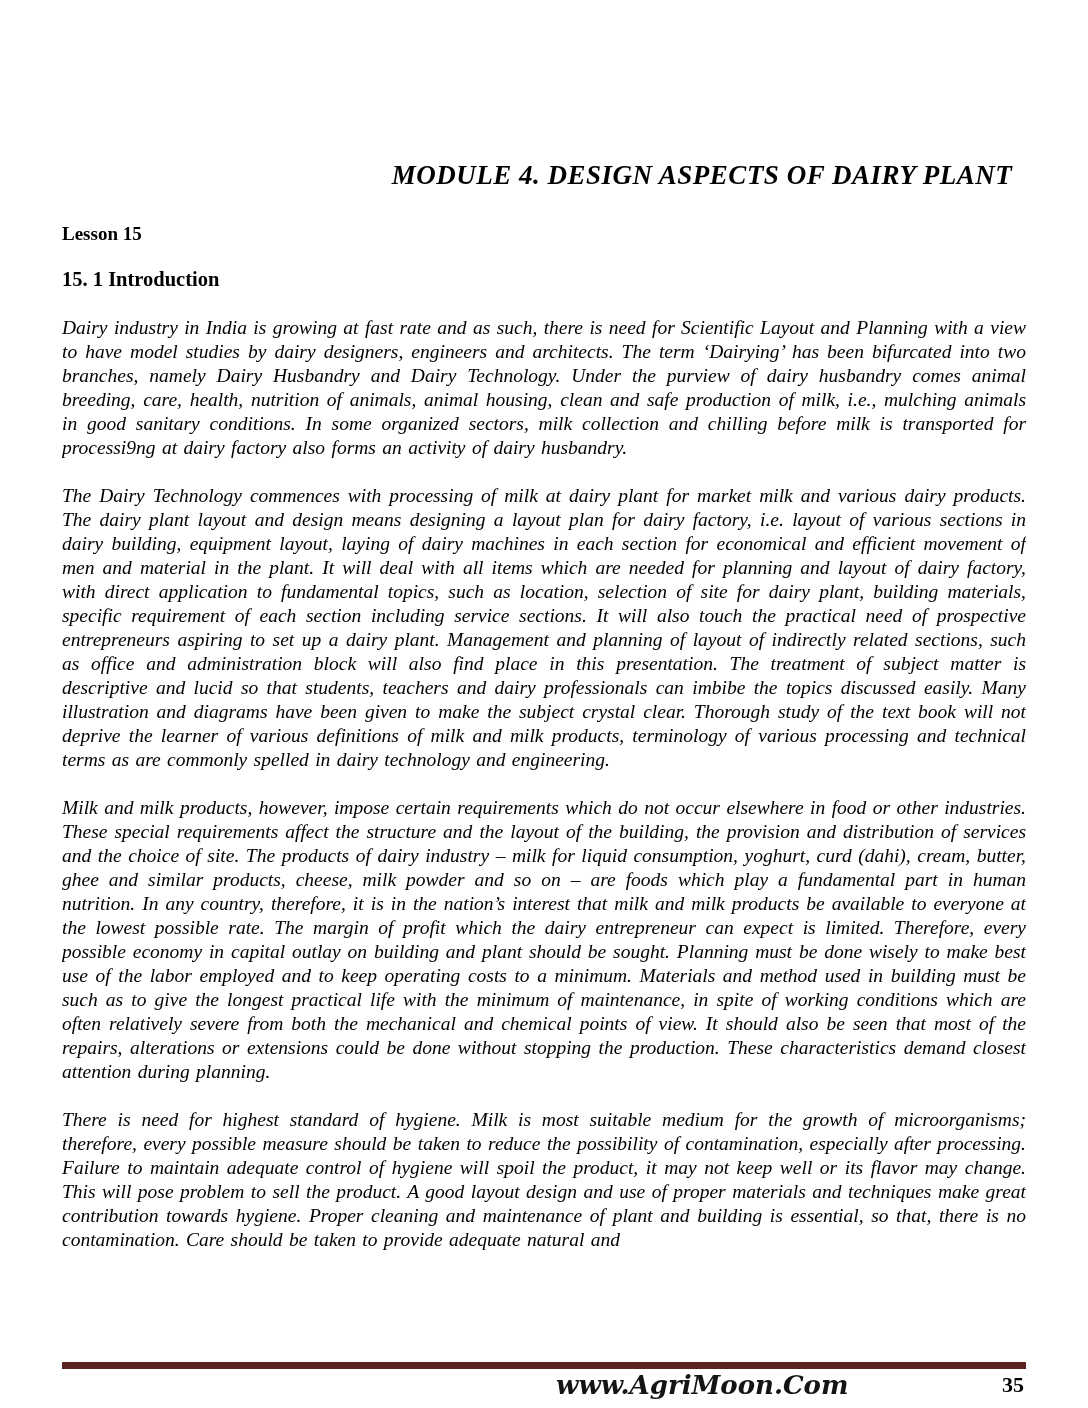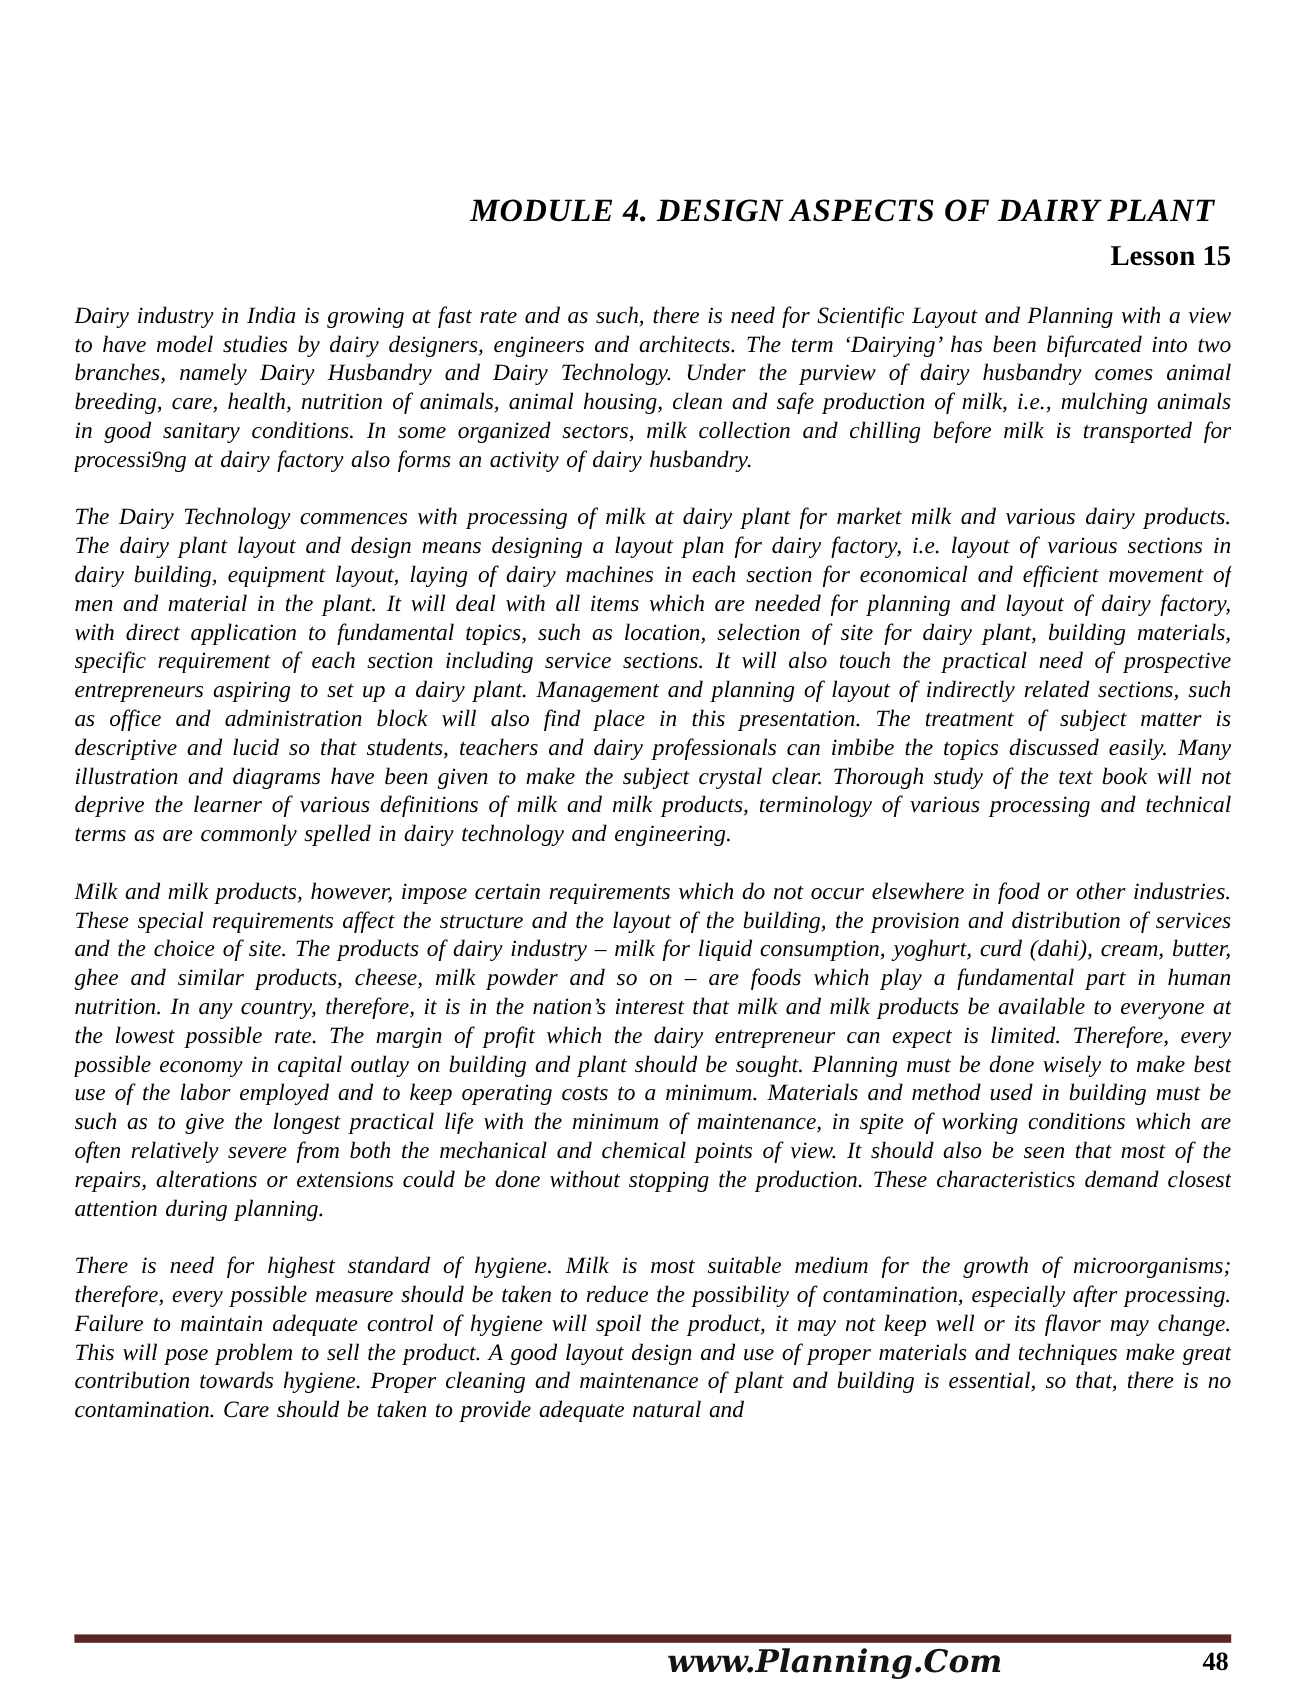--- a/index.html
+++ b/index.html
@@ -23,24 +23,24 @@
     font-weight: bold;
     font-style: italic;
     text-align: center;
     white-space: nowrap;
     position: relative;
     left: 158px;
     line-height: 34px;
     letter-spacing: 0.5px;
   }
   .lesson-block {
-    margin-top: 8px;
-    text-align: right;
+    margin-top: 28px;
+    text-align: left;
     font-weight: bold;
-    font-size: 24px;
+    font-size: 19px;
     line-height: 28px;
   }
   .section-heading {
     margin: 18px 0 0 0;
     font-size: 20.5px;
     font-weight: bold;
     line-height: 26px;
     text-align: left;
   }
   .body-para {
@@ -86,29 +86,30 @@
 <body>
 
 <div class="page">
 
   <h1 class="module-title">MODULE 4. DESIGN ASPECTS OF DAIRY PLANT</h1>
 
   <div class="lesson-block">
     <div>Lesson 15</div>
   </div>
 
+  <h2 class="section-heading">15. 1 Introduction</h2>
 
   <p class="body-para">Dairy industry in India is growing at fast rate and as such, there is need for Scientific Layout and Planning with a view to have model studies by dairy designers, engineers and architects. The term ‘Dairying’ has been bifurcated into two branches, namely Dairy Husbandry and Dairy Technology. Under the purview of dairy husbandry comes animal breeding, care, health, nutrition of animals, animal housing, clean and safe production of milk, i.e., mulching animals in good sanitary conditions. In some organized sectors, milk collection and chilling before milk is transported for processi9ng at dairy factory also forms an activity of dairy husbandry.</p>
 
   <p class="body-para">The Dairy Technology commences with processing of milk at dairy plant for market milk and various dairy products. The dairy plant layout and design means designing a layout plan for dairy factory, i.e. layout of various sections in dairy building, equipment layout, laying of dairy machines in each section for economical and efficient movement of men and material in the plant. It will deal with all items which are needed for planning and layout of dairy factory, with direct application to fundamental topics, such as location, selection of site for dairy plant, building materials, specific requirement of each section including service sections. It will also touch the practical need of prospective entrepreneurs aspiring to set up a dairy plant. Management and planning of layout of indirectly related sections, such as office and administration block will also find place in this presentation. The treatment of subject matter is descriptive and lucid so that students, teachers and dairy professionals can imbibe the topics discussed easily. Many illustration and diagrams have been given to make the subject crystal clear. Thorough study of the text book will not deprive the learner of various definitions of milk and milk products, terminology of various processing and technical terms as are commonly spelled in dairy technology and engineering.</p>
 
   <p class="body-para">Milk and milk products, however, impose certain requirements which do not occur elsewhere in food or other industries. These special requirements affect the structure and the layout of the building, the provision and distribution of services and the choice of site. The products of dairy industry – milk for liquid consumption, yoghurt, curd (dahi), cream, butter, ghee and similar products, cheese, milk powder and so on – are foods which play a fundamental part in human nutrition. In any country, therefore, it is in the nation’s interest that milk and milk products be available to everyone at the lowest possible rate. The margin of profit which the dairy entrepreneur can expect is limited. Therefore, every possible economy in capital outlay on building and plant should be sought. Planning must be done wisely to make best use of the labor employed and to keep operating costs to a minimum. Materials and method used in building must be such as to give the longest practical life with the minimum of maintenance, in spite of working conditions which are often relatively severe from both the mechanical and chemical points of view. It should also be seen that most of the repairs, alterations or extensions could be done without stopping the production. These characteristics demand closest attention during planning.</p>
 
   <p class="body-para">There is need for highest standard of hygiene. Milk is most suitable medium for the growth of microorganisms; therefore, every possible measure should be taken to reduce the possibility of contamination, especially after processing. Failure to maintain adequate control of hygiene will spoil the product, it may not keep well or its flavor may change. This will pose problem to sell the product. A good layout design and use of proper materials and techniques make great contribution towards hygiene. Proper cleaning and maintenance of plant and building is essential, so that, there is no contamination. Care should be taken to provide adequate natural and</p>
 
 </div>
 
 <div class="footer-bar" style="background: rgb(90, 36, 34);"></div>
 
 <div class="footer-row">
-  <span class="footer-site">www.Planning.Com</span>
-  <span class="footer-page">48</span>
+  <span class="footer-site">www.AgriMoon.Com</span>
+  <span class="footer-page">35</span>
 </div>
 
 </body></html>

